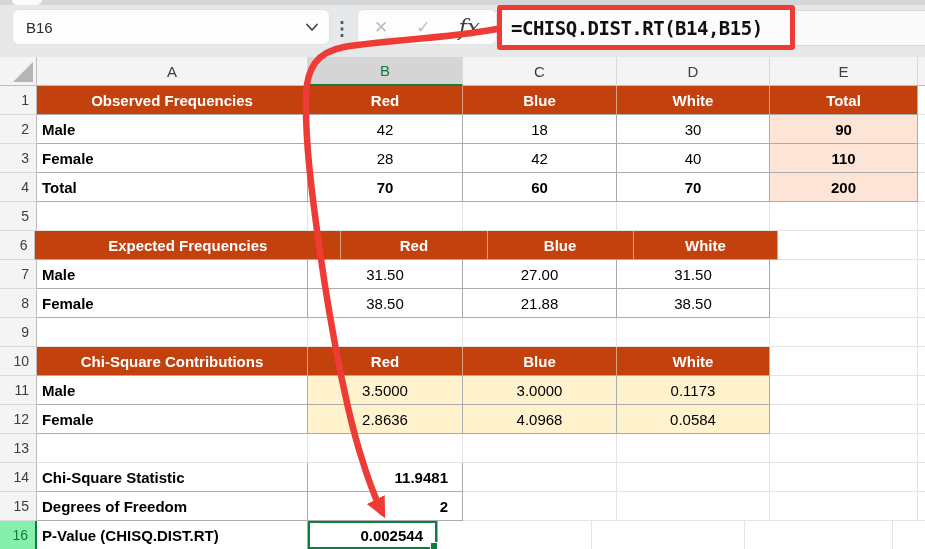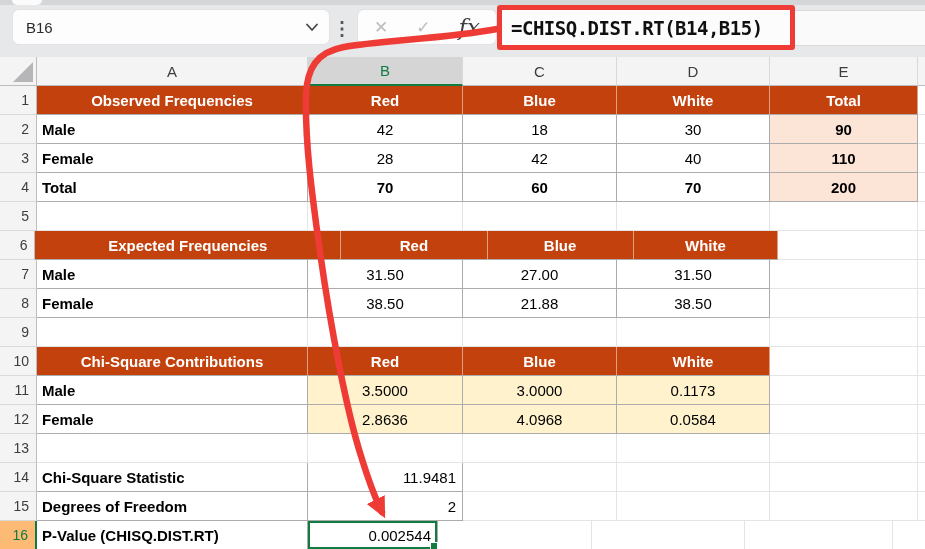--- a/index.html
+++ b/index.html
@@ -43,29 +43,29 @@
   .tri { position:absolute; right:3px; bottom:3px; width:0; height:0;
     border-left:20px solid transparent; border-bottom:20px solid #B6B6B8; }
   .ch { height:29px; background:#F4F4F5; border-right:1px solid #D9D9D9;
     border-bottom:1px solid #BDBDBD; display:flex; align-items:center; justify-content:center;
     font-size:15px; color:#3d3d3d; }
   .ch.sel { background:#D5D5D5; color:#107C41; border-bottom:2px solid #107C41; }
   .ch.gutter { border-right:none; }
   .rh { width:37px; height:29px; background:#F4F4F5; border-right:1px solid #BDBDBD;
     border-bottom:1px solid #D9D9D9; display:flex; align-items:center; justify-content:flex-end;
     padding-right:7px; font-size:14px; color:#3d3d3d; }
-  .rh.sel { background:#fdba74; color:#107C41; border-right:2px solid #107C41; }
+  .rh.sel { background:#86efac; color:#107C41; border-right:2px solid #107C41; }
   .cell { height:29px; border-right:1px solid #E4E4E4; border-bottom:1px solid #E4E4E4;
     display:flex; align-items:center; justify-content:center;
     font-size:15px; color:#000; position:relative; }
   .cell.gutter { border-right:none; }
   .cell.bd { border-right-color:#ACACAC; border-bottom-color:#ACACAC; }
   .cell.b { font-weight:700; }
   .cell.al { justify-content:flex-start; padding-left:5px; }
-  .cell.ar { justify-content:flex-end; padding-right:6px; }
+  .cell.ar { justify-content:flex-end; padding-right:14px;font-weight:bold; }
   .cell.f-blue { background:#c2410c; color:#fff; font-weight:700;
     border-right:1px solid rgba(255,255,255,.5); border-bottom-color:#ACACAC; }
   .cell.f-peach { background:#FCE4D6; }
   .cell.f-yellow { background:#FFF2CC; }
   .cell.selcell { box-shadow: inset 0 0 0 2px #107C41; }
   .cell.selcell::after { content:''; position:absolute; right:-1px; bottom:-1px;
     width:6px; height:6px; background:#107C41; border:1px solid #fff; z-index:3; }
 
   .arrow-overlay { position:absolute; left:0; top:0; z-index:10; pointer-events:none; }
 </style>

